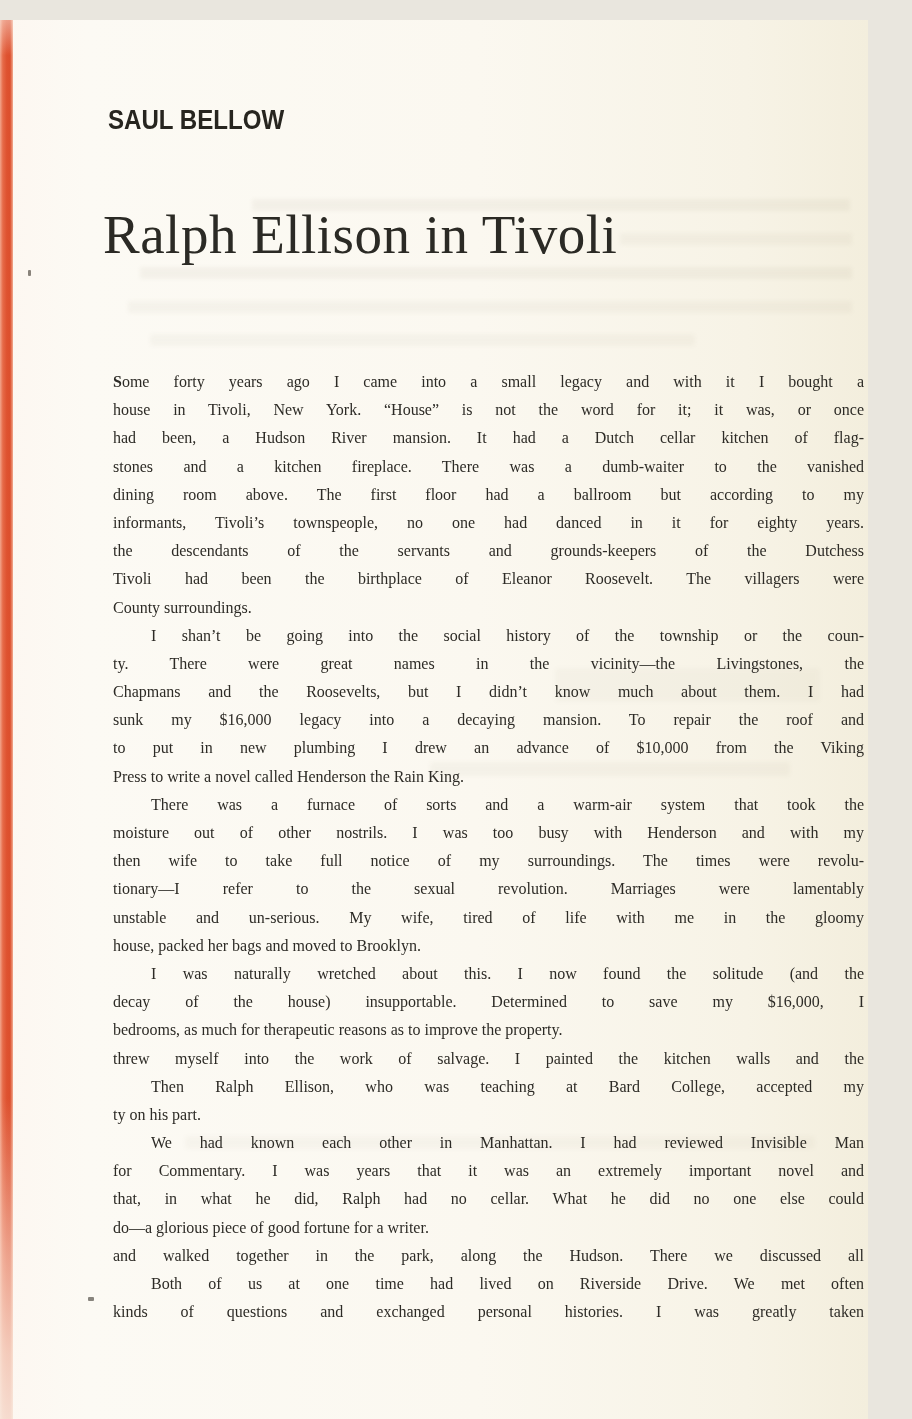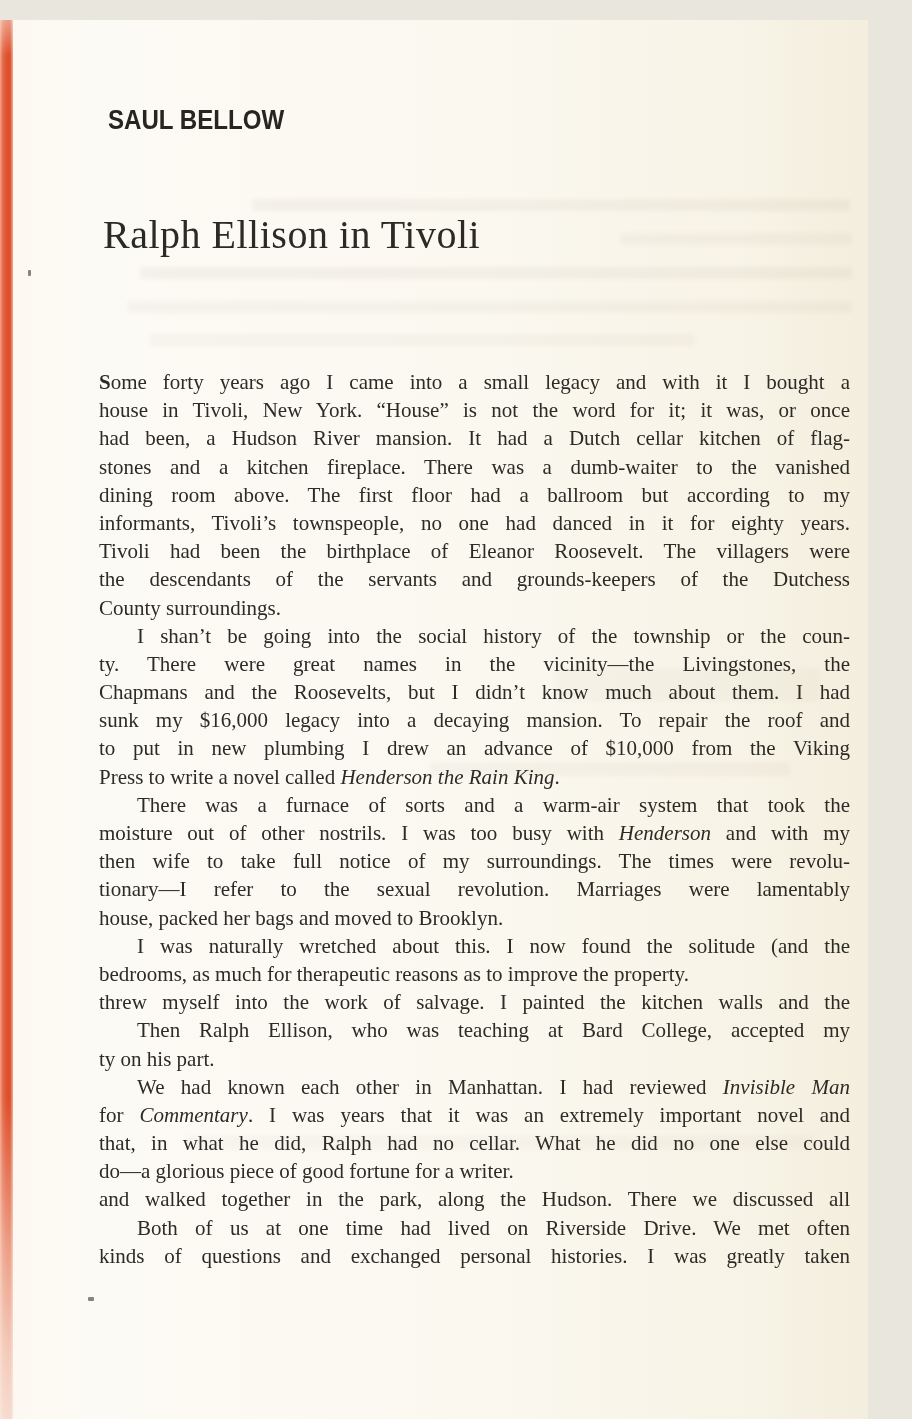--- a/index.html
+++ b/index.html
@@ -26,31 +26,31 @@
   }
   .author {
     position: absolute; left: 108px; top: 84px;
     font-family: "Liberation Sans", sans-serif;
     font-weight: 700; font-size: 28px; line-height: 32px;
     letter-spacing: 0px; color: #27251f;
     transform: scaleX(0.86); transform-origin: left top;
   }
   .title {
     position: absolute; left: 103px; top: 186px; margin: 0;
-    font-weight: 400; font-size: 40px; line-height: 58px;
+    font-weight: 400; font-size: 55px; line-height: 58px;
     letter-spacing: 0.5px; color: #2b2a25;
   }
   .body {
-    position: absolute; left: 99px; top: 348px; width: 751px;
-    font-size: 21px; line-height: 28.2px; color: #2d2b26;
+    position: absolute; left: 113px; top: 348px; width: 751px;
+    font-size: 16px; line-height: 28.2px; color: #2d2b26;
   }
   .line { text-align: justify; text-align-last: justify; height: 28.2px; overflow: hidden; }
   .line.last { text-align-last: left; }
   .line.indent { padding-left: 38px; }
-  .it { font-style: italic; }
+  .it { }
   .bold-lead { font-weight: 700; }
   
   .ghost { position: absolute; background: #8d8266; opacity: 0.07; filter: blur(2px); border-radius: 2px; }
   .g1 { left: 252px; top: 179px; width: 598px; height: 12px; }
   .g2 { left: 620px; top: 213px; width: 232px; height: 12px; opacity: 0.06; }
   .g3 { left: 140px; top: 247px; width: 712px; height: 12px; }
   .g4 { left: 128px; top: 281px; width: 724px; height: 12px; opacity: 0.06; }
   .g5 { left: 150px; top: 314px; width: 545px; height: 12px; opacity: 0.05; }
   .g6 { left: 555px; top: 648px; width: 265px; height: 34px; opacity: 0.04; }
   .g7 { left: 430px; top: 742px; width: 360px; height: 14px; opacity: 0.05; }
@@ -79,41 +79,43 @@
   <h1 class="title">Ralph Ellison in Tivoli</h1>
 
   <div class="body">
       <div class="para">
         <div class="line"><span class="bold-lead">S</span><span>ome forty years ago I came into a small legacy and with it I bought a</span></div>
         <div class="line"><span>house in Tivoli, New York. “House” is not the word for it; it was, or once</span></div>
         <div class="line"><span>had been, a Hudson River mansion. It had a Dutch cellar kitchen of flag-</span></div>
         <div class="line"><span>stones and a kitchen fireplace. There was a dumb-waiter to the vanished</span></div>
         <div class="line"><span>dining room above. The first floor had a ballroom but according to my</span></div>
         <div class="line"><span>informants, Tivoli’s townspeople, no one had danced in it for eighty years.</span></div>
+        <div class="line"><span>the descendants of the servants and grounds-keepers of the Dutchess</span></div>
         <div class="line"><span>Tivoli had been the birthplace of Eleanor Roosevelt. The villagers were</span></div>
-        <div class="line"><span>the descendants of the servants and grounds-keepers of the Dutchess</span></div>
         <div class="line last"><span>County surroundings.</span></div>
       </div>
       <div class="para">
         <div class="line indent"><span>I shan’t be going into the social history of the township or the coun-</span></div>
         <div class="line"><span>ty. There were great names in the vicinity—the Livingstones, the</span></div>
         <div class="line"><span>Chapmans and the Roosevelts, but I didn’t know much about them. I had</span></div>
         <div class="line"><span>sunk my $16,000 legacy into a decaying mansion. To repair the roof and</span></div>
         <div class="line"><span>to put in new plumbing I drew an advance of $10,000 from the Viking</span></div>
         <div class="line last"><span>Press to write a novel called </span><span class="it">Henderson the Rain King</span><span>.</span></div>
       </div>
       <div class="para">
         <div class="line indent"><span>There was a furnace of sorts and a warm-air system that took the</span></div>
         <div class="line"><span>moisture out of other nostrils. I was too busy with </span><span class="it">Henderson</span><span> and with my</span></div>
         <div class="line"><span>then wife to take full notice of my surroundings. The times were revolu-</span></div>
         <div class="line"><span>tionary—I refer to the sexual revolution. Marriages were lamentably</span></div>
+        <div class="line"><span>unstable and un-serious. My wife, tired of life with me in the gloomy</span></div>
         <div class="line last"><span>house, packed her bags and moved to Brooklyn.</span></div>
       </div>
       <div class="para">
         <div class="line indent"><span>I was naturally wretched about this. I now found the solitude (and the</span></div>
+        <div class="line"><span>decay of the house) insupportable. Determined to save my $16,000, I</span></div>
         <div class="line last"><span>bedrooms, as much for therapeutic reasons as to improve the property.</span></div>
         <div class="line"><span>threw myself into the work of salvage. I painted the kitchen walls and the</span></div>
       </div>
       <div class="para">
         <div class="line indent"><span>Then Ralph Ellison, who was teaching at Bard College, accepted my</span></div>
         <div class="line last"><span>ty on his part.</span></div>
       </div>
       <div class="para">
         <div class="line indent"><span>We had known each other in Manhattan. I had reviewed </span><span class="it">Invisible Man</span></div>
         <div class="line"><span>for </span><span class="it">Commentary</span><span>. I was years that it was an extremely important novel and</span></div>

